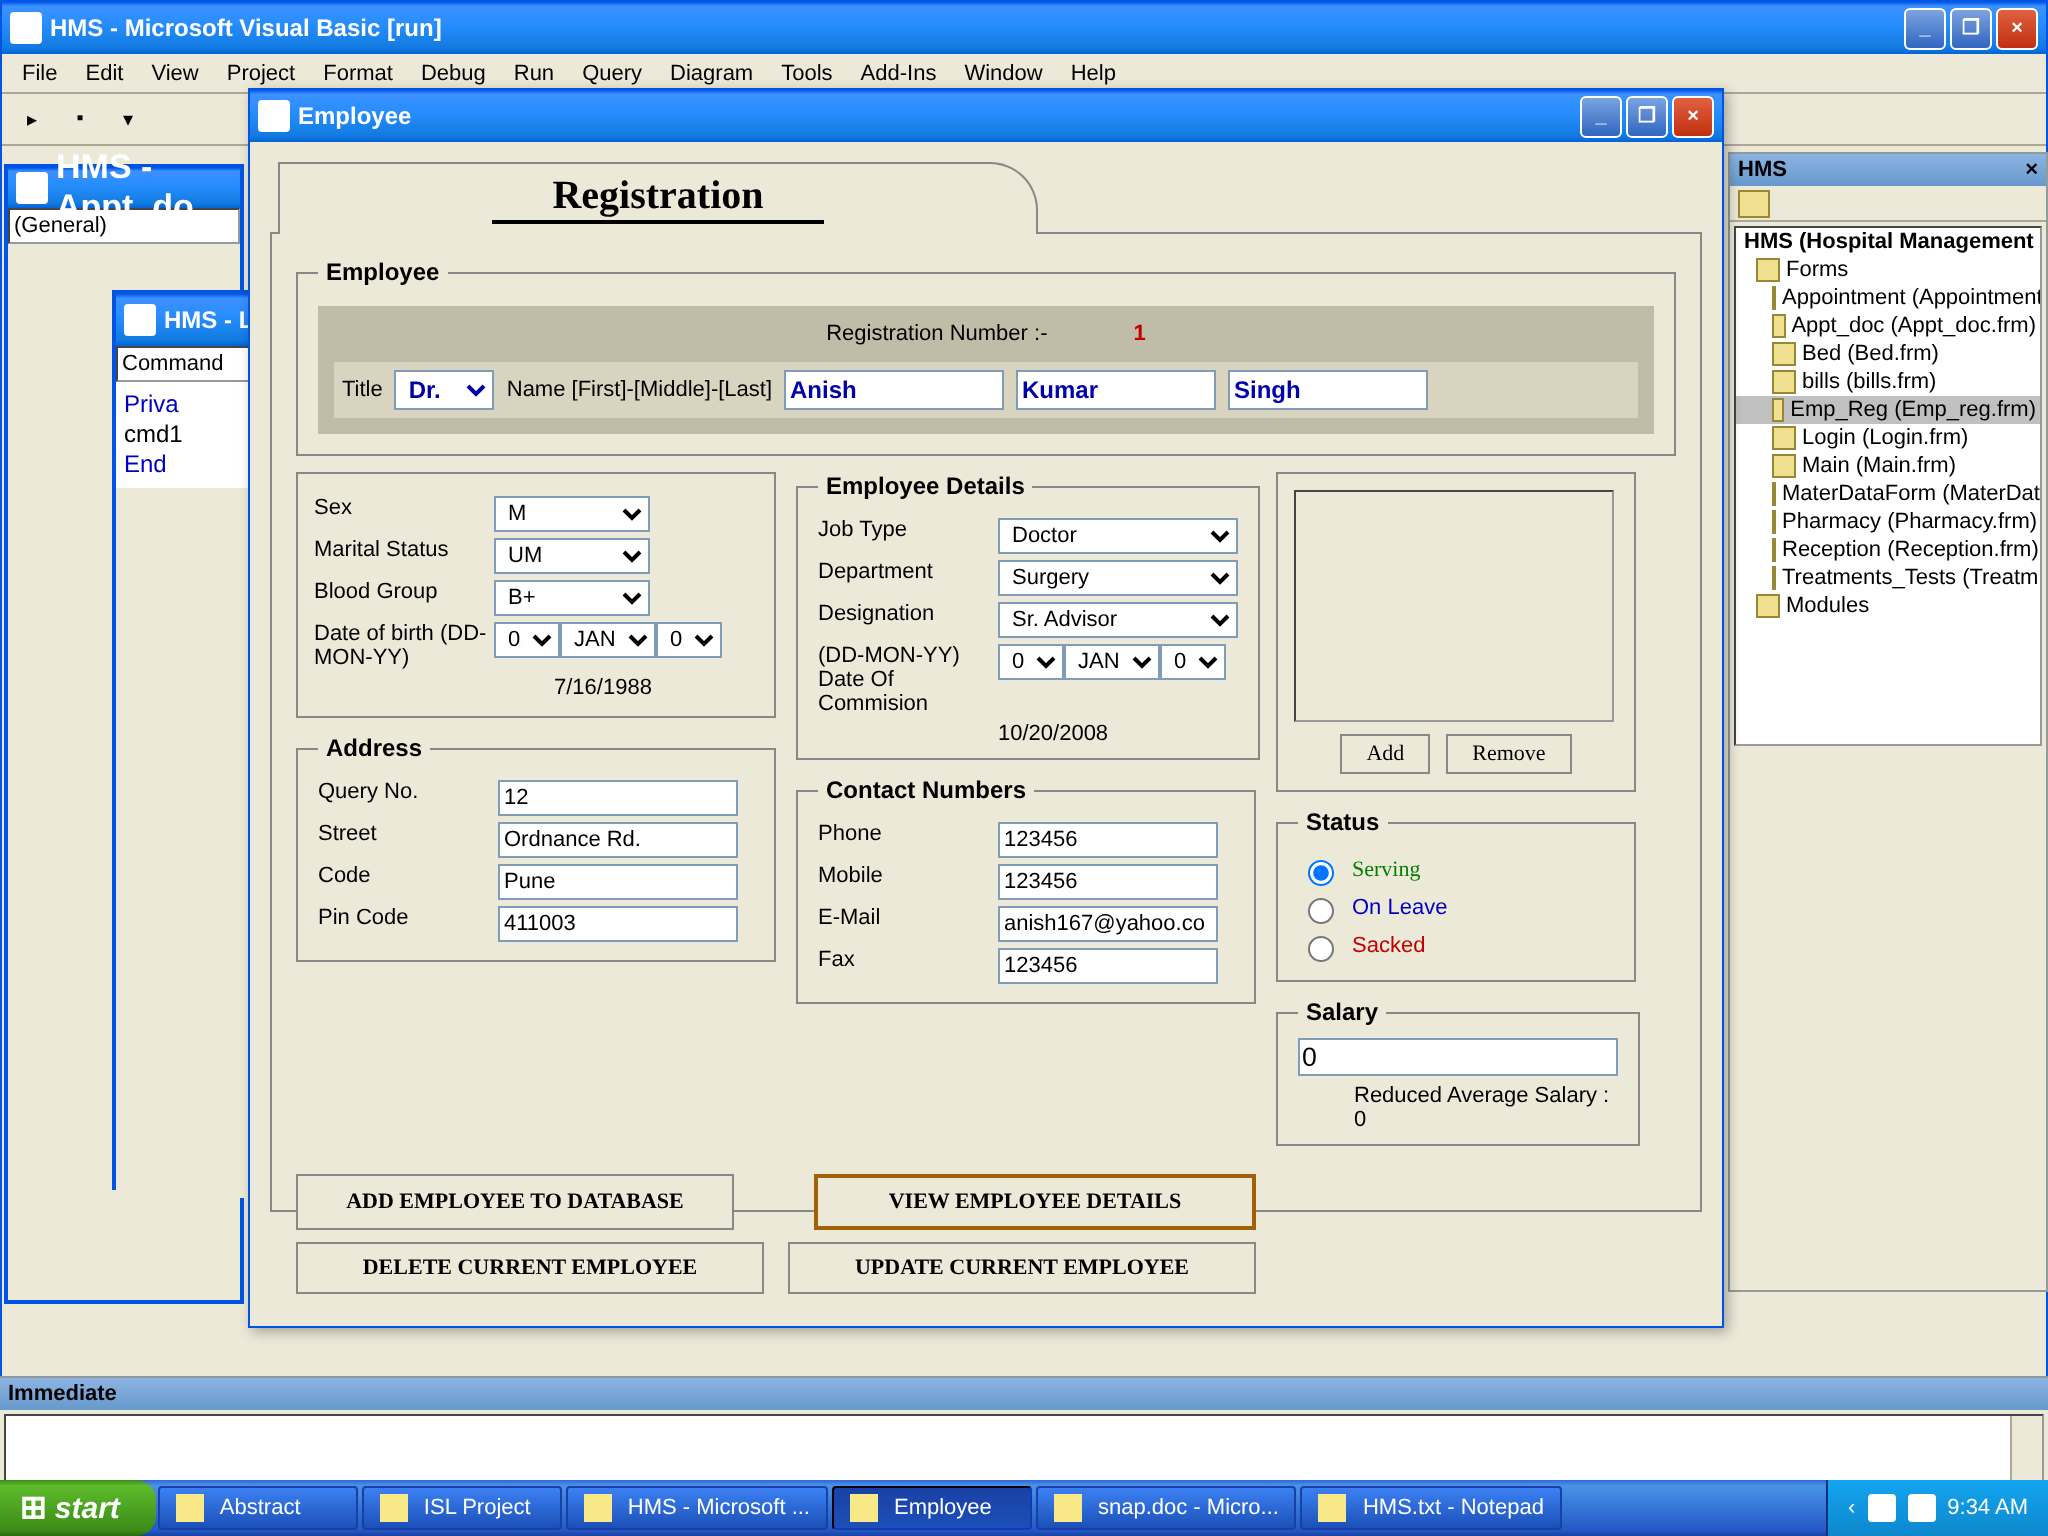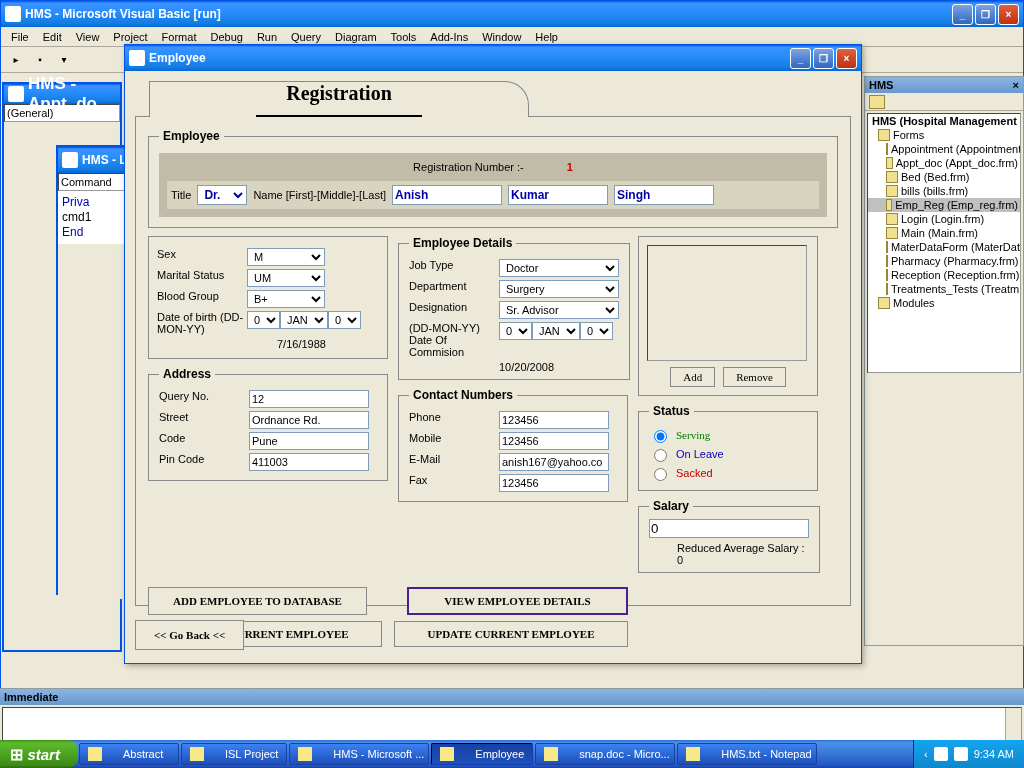--- a/index.html
+++ b/index.html
@@ -43,21 +43,21 @@
   .immediate { position: absolute; bottom: 0; left: 0; width: 1024px; height: 80px; background: #ece9d8; border-top: 1px solid #919b9c; }
   .immediate .panel-title { background: linear-gradient(to bottom, #8db4e3, #6699cc); }
   .immediate-body { background: white; border: 1px inset #999; margin: 2px; height: 56px; position: relative; }
   .scrollbar-v { position: absolute; right: 0; top: 0; width: 16px; height: 100%; background: #ece9d8; border-left: 1px solid #aca899; }
   .scrollbar-h { position: absolute; bottom: 0; left: 0; height: 16px; width: calc(100% - 16px); background: #ece9d8; border-top: 1px solid #aca899; }
   
   
   .employee-dialog { position: absolute; top: 44px; left: 124px; width: 738px; height: 620px; background: #ece9d8; border: 1px solid #0054e3; box-shadow: 2px 2px 6px rgba(0,0,0,0.3); }
   .dlg-body { padding: 10px; }
   
-  .reg-tab { width: 380px; height: 36px; border: 1px solid #888; border-bottom: none; border-radius: 0 24px 0 0; display: flex; margin-left: 14px; background: #ece9d8; position: relative; z-index: 2; }
+  .reg-tab { width: 380px; height: 36px; border: 1px solid #888; border-bottom: none; border-radius: 0 24px 0 0; display: flex; align-items: center; margin-left: 4px; background: #ece9d8; position: relative; z-index: 2; }
   .reg-tab-label { font-family: 'Times New Roman', serif; font-size: 20px; font-weight: bold; margin: 0 auto; border-bottom: 2px solid #000; padding: 0 30px; }
   .reg-panel { border: 1px solid #888; margin-top: -1px; padding: 12px; height: 490px; }
   
   fieldset { border: 1px solid #888; margin: 0 0 8px 0; padding: 6px 10px; }
   legend { font-weight: bold; font-size: 12px; padding: 0 4px; }
   
   .emp-header { background: #c0bca8; padding: 8px; margin: 4px 0; }
   .reg-num-row { text-align: center; margin-bottom: 8px; }
   .reg-num-row .num { color: #c00000; font-weight: bold; margin-left: 40px; }
   .name-row { background: #d8d4c0; padding: 4px; display: flex; align-items: center; gap: 6px; }
@@ -72,41 +72,41 @@
   .field-row { display: flex; align-items: flex-start; margin: 3px 0; }
   .field-row label { width: 90px; font-size: 11px; }
   .field-row select, .field-row input[type=text] { border: 1px solid #7f9db9; font-size: 11px; padding: 1px 2px; height: 18px; background: white; }
   .field-row select { width: 78px; }
   .date-sel select { width: 33px; }
   .date-sel select.mon { width: 48px; }
   
   .btn { background: #ece9d8; border: 1px solid #888; padding: 4px 8px; font-size: 11px; font-weight: bold; cursor: pointer; font-family: Tahoma; }
   .btn-row { display: flex; gap: 12px; margin: 6px 0; }
   .btn-row .btn { flex: 1; padding: 6px 16px; }
-  .btn.highlighted { border: 2px solid #4c1d95; margin-left: 28px; }
+  .btn.highlighted { border: 2px solid #a16207; margin-left: 28px; }
   
   .status-group label { display: flex; align-items: center; gap: 6px; margin: 3px 0; font-size: 11px; }
   .status-group .serving { color: #008000; font-family: Liberation Serif, serif; }
   .status-group .onleave { color: #0000c0; }
   .status-group .sacked { color: #c00000; }
   
   .img-box { border: 1px inset #999; width: 160px; height: 116px; background: #ece9d8; margin-bottom: 6px; }
   .img-btns { display: flex; gap: 8px; justify-content: center; }
   .img-btns .btn { font-weight: normal; padding: 3px 12px; }
   
   .salary-box input { width: 160px; border: 1px solid #7f9db9; padding: 1px; }
   .salary-note { font-size: 11px; margin-top: 4px; padding-left: 28px; }
   
   .goback { margin-top: 14px; padding: 8px 18px; }
   
   
   .taskbar { position: absolute; bottom: 0; left: 0; width: 1024px; height: 28px; background: linear-gradient(to bottom, #3168d5 0%, #4993e6 10%, #2358c5 90%, #1941a5 100%); display: flex; align-items: center; z-index: 1000; }
   .start-btn { height: 28px; padding: 0 18px 0 10px; background: linear-gradient(to bottom, #3c8b17 0%, #5dbb2c 10%, #3c8b17 90%, #276b0b 100%); color: white; font-weight: bold; font-style: italic; font-size: 15px; display: flex; align-items: center; border-radius: 0 10px 10px 0; gap: 4px; }
   .start-btn::before { content: "⊞"; font-style: normal; font-size: 16px; }
-  .task-item { height: 22px; margin: 0 1px; padding: 0 8px; background: linear-gradient(to bottom, #3c81f3, #1c50b8); border: 1px solid #1941a5; border-radius: 2px; color: white; font-size: 11px; display: flex; align-items: center; gap: 21px; min-width: 100px; max-width: 140px; overflow: hidden; white-space: nowrap; }
+  .task-item { height: 22px; margin: 0 1px; padding: 0 8px; background: linear-gradient(to bottom, #3c81f3, #1c50b8); border: 1px solid #1941a5; border-radius: 2px; color: white; font-size: 11px; display: flex; align-items: center; gap: 8px; min-width: 100px; max-width: 140px; overflow: hidden; white-space: nowrap; }
   .task-item.active { background: linear-gradient(to bottom, #1941a5, #1c50b8); border: 1px inset #0a2060; }
   .task-item .ticon { width: 14px; height: 14px; background: #f8e888; display: inline-block; flex-shrink: 0; }
   .tray { margin-left: auto; height: 28px; background: linear-gradient(to bottom, #14a5f0, #0d87cc); padding: 0 10px; display: flex; align-items: center; color: white; font-size: 11px; gap: 6px; border-left: 1px solid #092f82; }
   .tray .ticon { width: 14px; height: 14px; background: #fff; border-radius: 2px; }
 </style>
 </head>
 <body>
 
 <div class="vb-window">
   <div class="titlebar">
@@ -400,21 +400,20 @@
         <div class="btn-row">
           <button class="btn">ADD EMPLOYEE TO DATABASE</button>
           <button class="btn highlighted">VIEW EMPLOYEE DETAILS</button>
         </div>
         <div class="btn-row">
           <button class="btn">DELETE CURRENT EMPLOYEE</button>
           <button class="btn">UPDATE CURRENT EMPLOYEE</button>
         </div>
       </div>
     </div>
-    <button class="btn goback">&lt;&lt; Go Back &lt;&lt;</button>
   </div>
 </div>
 
 <div class="taskbar">
   <div class="start-btn">start</div>
   <div class="task-item">
       <span class="ticon"></span>
       <span>Abstract</span>
     </div>
   <div class="task-item">

